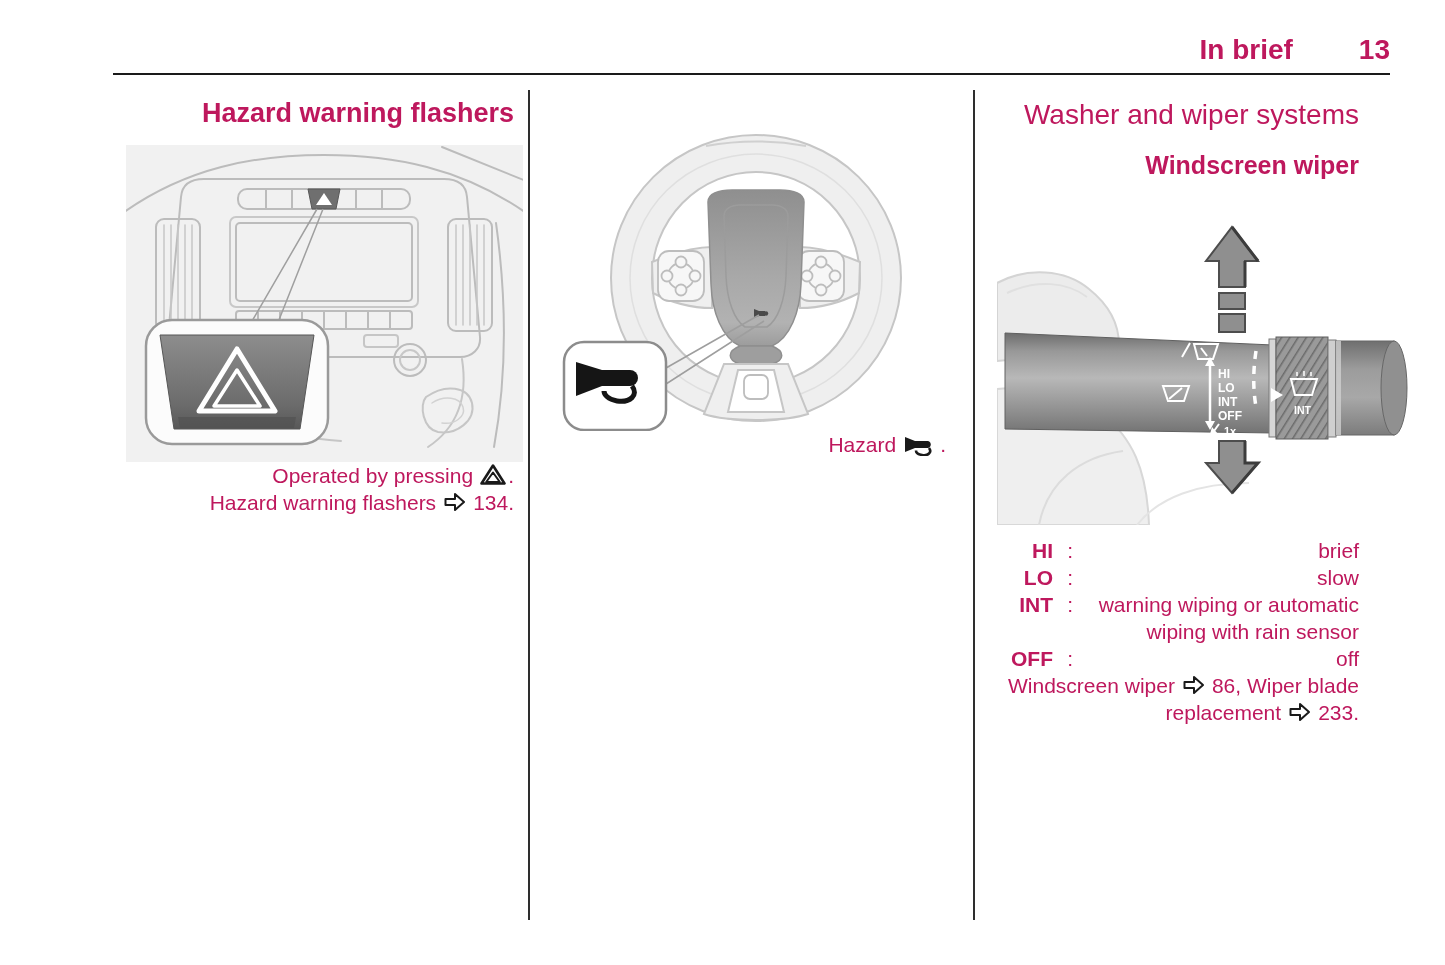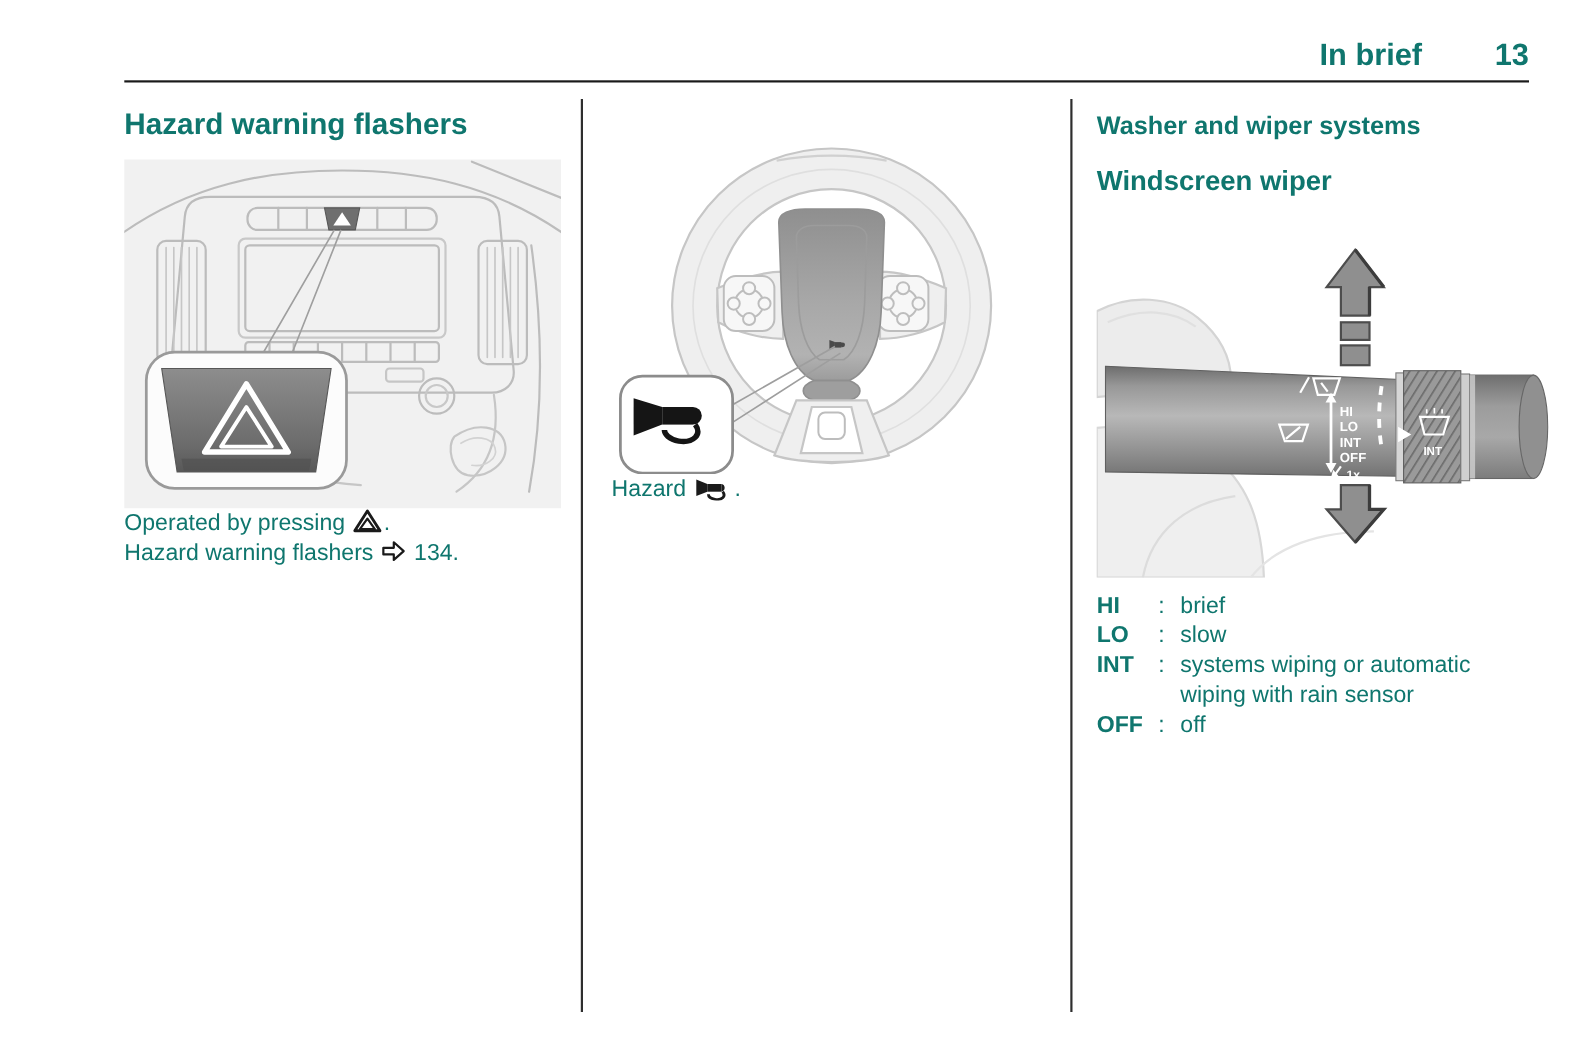--- a/index.html
+++ b/index.html
@@ -1,38 +1,38 @@
 <!DOCTYPE html>
 <html><head>
 <meta charset="utf-8">
 <style>
   html,body { margin:0; padding:0; background:#ffffff; }
   .page {
     position:relative; width:1445px; height:965px; background:#ffffff;
-    font-family:"Liberation Sans", sans-serif; color:#0f766e; overflow:hidden;
+    font-family:"Liberation Sans", sans-serif; color:#be185d; overflow:hidden;text-align:right;
   }
   
   .running-head {
     position:absolute; left:113px; top:34px; width:1277px;
     display:flex; justify-content:flex-end; align-items:baseline;
     font-size:28px; font-weight:bold;
   }
   .running-head .pagenum { margin-left:66px; }
   .head-rule { position:absolute; left:113px; top:73px; width:1277px; height:2px; background:#1a1a1a; }
   
   .divider { position:absolute; top:90px; width:2px; height:830px; background:#2e2e2e; }
   .divider.d1 { left:528px; }
   .divider.d2 { left:973px; }
   
   .col { position:absolute; top:96px; }
-  .col1 { left:113px; width:388px; }
+  .col1 { left:126px; width:388px; }
   .col2 { left:556px; width:390px; }
   .col3 { left:997px; width:362px; }
   h2.col-heading { margin:0; font-size:27px; line-height:34px; font-weight:bold; }
-  h2.main-heading { margin:0; font-size:23px; line-height:37px; font-weight:bold; }
+  h2.main-heading { margin:0; font-size:28px; line-height:37px; font-weight:normal; }
   h3.sub-heading { margin:17px 0 0 0; font-size:25px; line-height:30px; font-weight:bold; }
   .figure { position:relative; }
   .fig1 { margin-top:15px; width:397px; height:317px; background:#f1f1f1; }
   .fig2 { margin-top:20px; width:390px; height:315px; background:#ffffff; }
   .fig3 { margin-top:17px; width:420px; height:328px; background:#ffffff; }
   p.body { margin:0; font-size:21px; line-height:27px; }
   .mt-first1 { margin-top:21px; }
   .mt-first2 { margin-top:23px; }
   .mt-par { margin-top:9px; }
   .mt-par-lg { margin-top:17px; }
@@ -305,21 +305,28 @@
 
     <div class="positions">
       <span class="term">HI</span>
       <span>:</span>
       <span>brief</span>
       <span class="term">LO</span>
       <span>:</span>
       <span>slow</span>
       <span class="term">INT</span>
       <span>:</span>
-      <span>systems wiping or automatic wiping with rain sensor</span>
+      <span>warning wiping or automatic wiping with rain sensor</span>
       <span class="term">OFF</span>
       <span>:</span>
       <span>off</span>
     </div>
 
+    <p class="body mt-par">
+      <span>Windscreen wiper</span><svg class="inline-icon icon-ref" width="23" height="20" viewBox="0 0 23 20">
+          <path d="M2.5,7 H12 V2 L21,10 L12,18 V13 H2.5 Z" fill="#ffffff" stroke="#1a1a1a" stroke-width="2" stroke-linejoin="round"></path>
+        </svg><span>86, Wiper blade replacement</span><svg class="inline-icon icon-ref" width="23" height="20" viewBox="0 0 23 20">
+          <path d="M2.5,7 H12 V2 L21,10 L12,18 V13 H2.5 Z" fill="#ffffff" stroke="#1a1a1a" stroke-width="2" stroke-linejoin="round"></path>
+        </svg><span>233.</span>
+    </p>
   </div>
 
 </div>
 
 </body></html>

